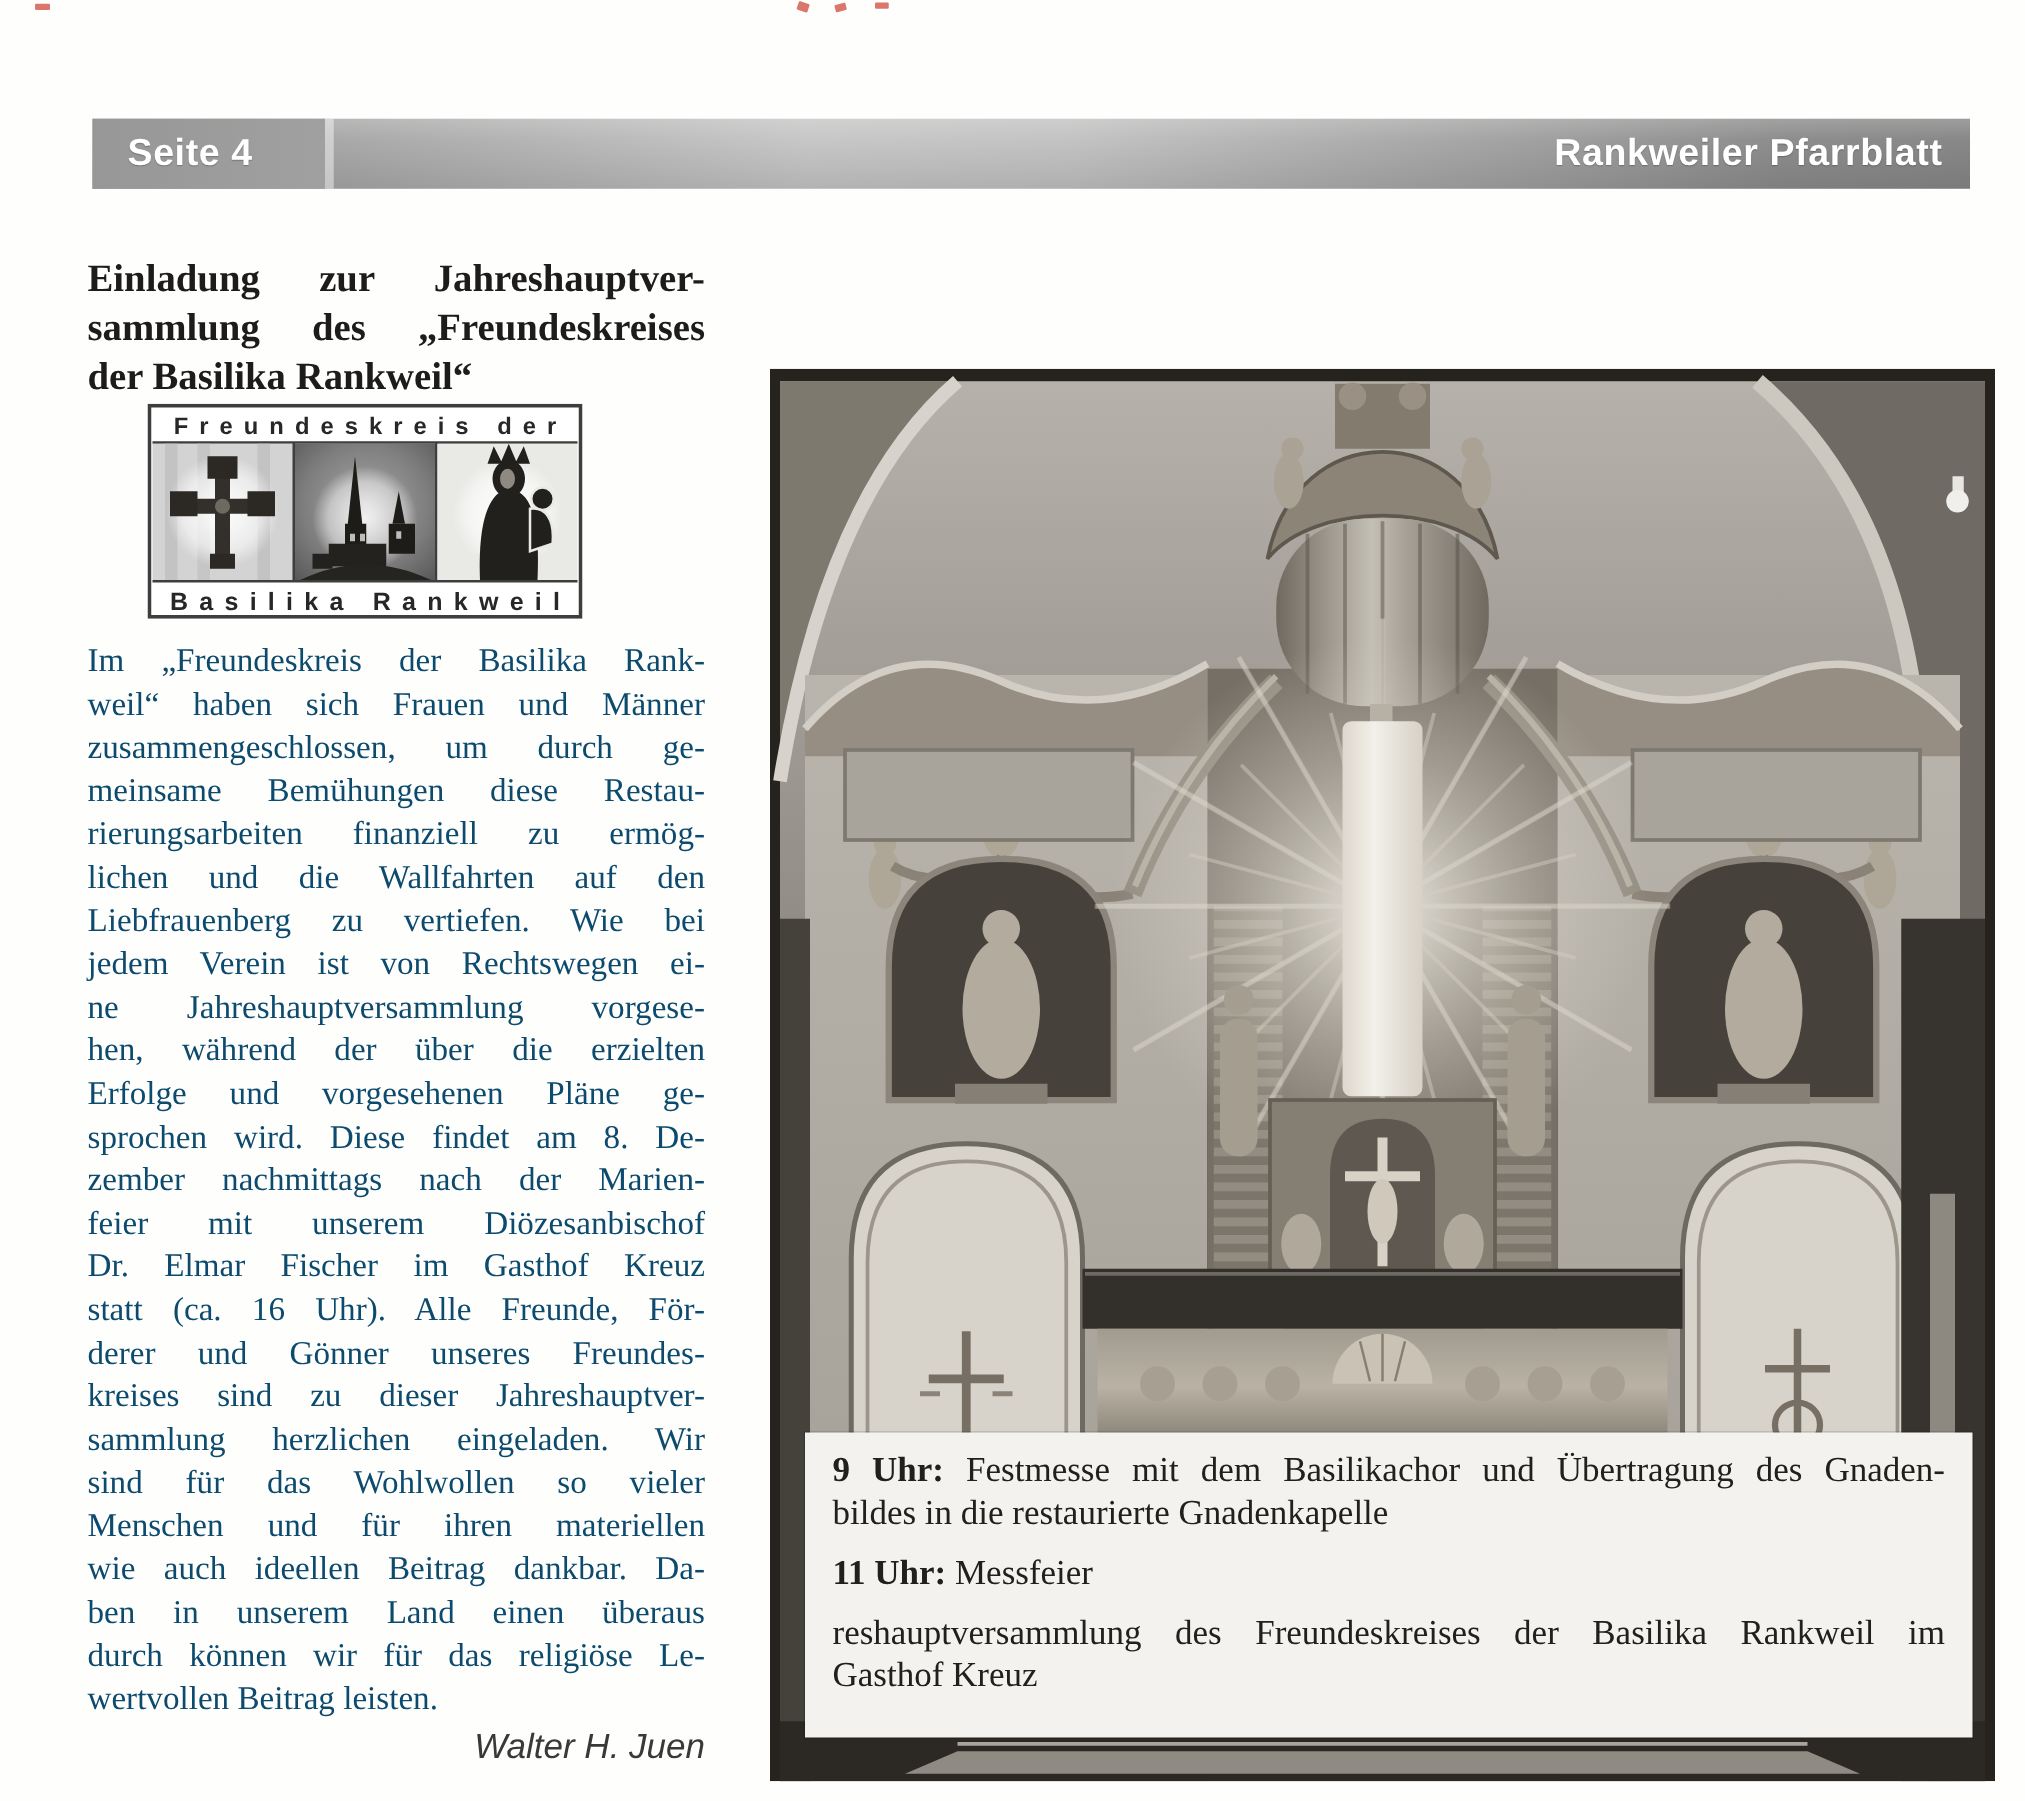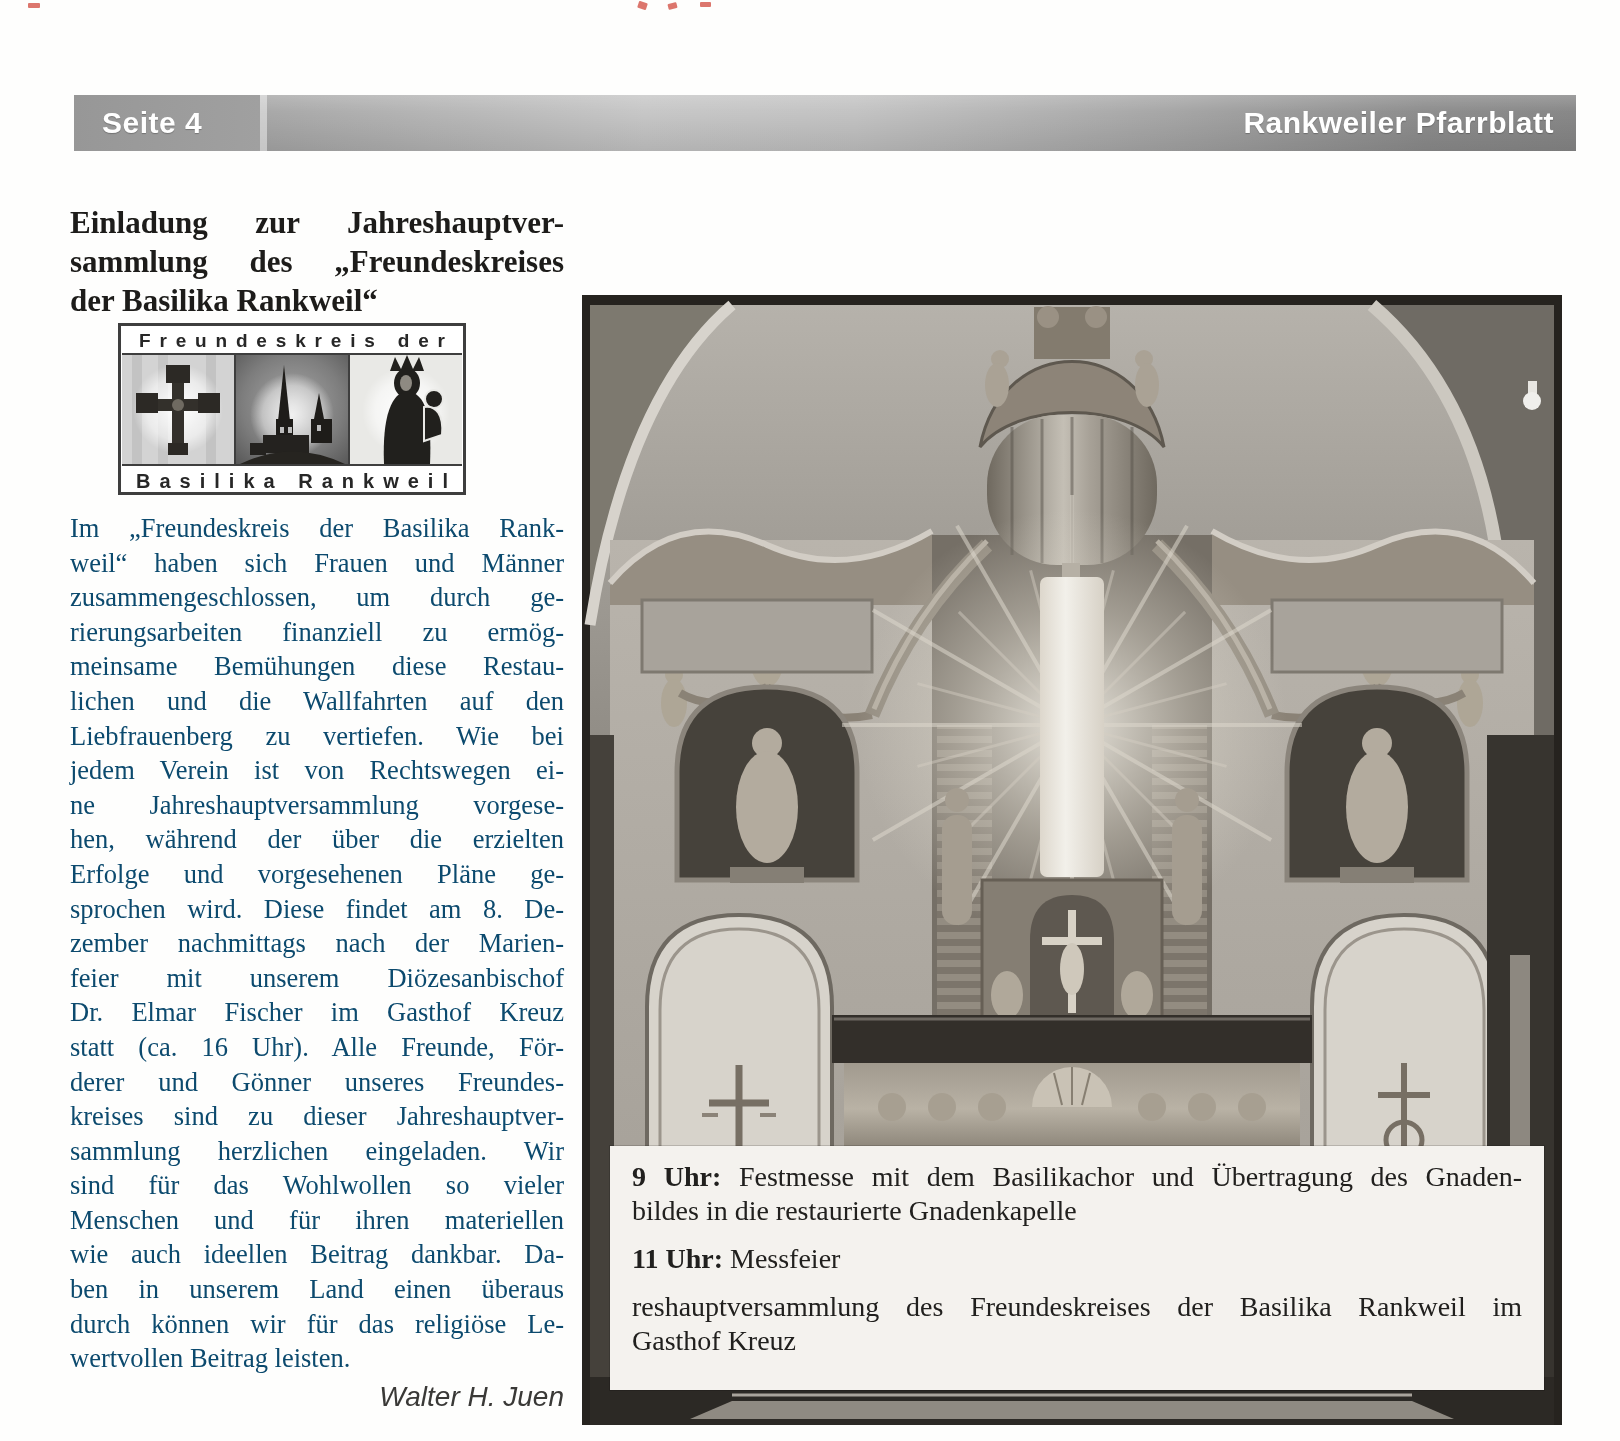--- a/index.html
+++ b/index.html
@@ -27,21 +27,21 @@
        line-height:39px;color:#1d1c1a;}
   .jl{text-align:justify;text-align-last:justify;}
   .logo{position:absolute;left:118px;top:323px;width:348px;height:172px;}
   .logo svg{display:block;width:100%;height:100%;}
   .body-text{position:absolute;left:70px;top:511px;width:494px;font-size:26.5px;color:#0c4a6e;}
   .bline{line-height:34.6px;}
   .byline{position:absolute;left:70px;top:1381px;width:494px;text-align:right;
        font-family:"Liberation Sans",sans-serif;font-style:italic;font-size:28px;color:#3a3937;}
 
   
-  .photo{position:absolute;left:582px;top:295px;width:980px;height:1130px;}
+  .photo{position:absolute;left:616px;top:295px;width:980px;height:1130px;}
   .photo > svg{display:block;width:100%;height:100%;}
   .caption{position:absolute;left:28px;top:851px;width:890px;height:230px;
        background:#f4f2ee;padding:14px 22px 0 22px;box-shadow:0 0 0 1px rgba(0,0,0,.15);}
   .cap-entry{margin-bottom:14px;}
   .cap-line{font-size:28px;line-height:34px;color:#21201e;}
   .cap-b{font-weight:bold;}
 </style>
 </head>
 <body>
 
@@ -127,22 +127,22 @@
       <line x1="4" y1="142" x2="344" y2="142" stroke="#3e3e3e" stroke-width="2"></line>
 
       <text x="174" y="165" text-anchor="middle" textLength="312" lengthAdjust="spacing" font-family="Liberation Sans, sans-serif" font-weight="bold" font-size="20" fill="#272727">Basilika Rankweil</text>
     </svg>
   </div>
 
   <div class="body-text">
     <div class="bline jl">Im „Freundeskreis der Basilika Rank-</div>
     <div class="bline jl">weil“ haben sich Frauen und Männer</div>
     <div class="bline jl">zusammengeschlossen, um durch ge-</div>
+    <div class="bline jl">meinsame Bemühungen diese Restau-</div>
     <div class="bline jl">rierungsarbeiten finanziell zu ermög-</div>
-    <div class="bline jl">meinsame Bemühungen diese Restau-</div>
     <div class="bline jl">lichen und die Wallfahrten auf den</div>
     <div class="bline jl">Liebfrauenberg zu vertiefen. Wie bei</div>
     <div class="bline jl">jedem Verein ist von Rechtswegen ei-</div>
     <div class="bline jl">ne Jahreshauptversammlung vorgese-</div>
     <div class="bline jl">hen, während der über die erzielten</div>
     <div class="bline jl">Erfolge und vorgesehenen Pläne ge-</div>
     <div class="bline jl">sprochen wird. Diese findet am 8. De-</div>
     <div class="bline jl">zember nachmittags nach der Marien-</div>
     <div class="bline jl">feier mit unserem Diözesanbischof</div>
     <div class="bline jl">Dr. Elmar Fischer im Gasthof Kreuz</div>

